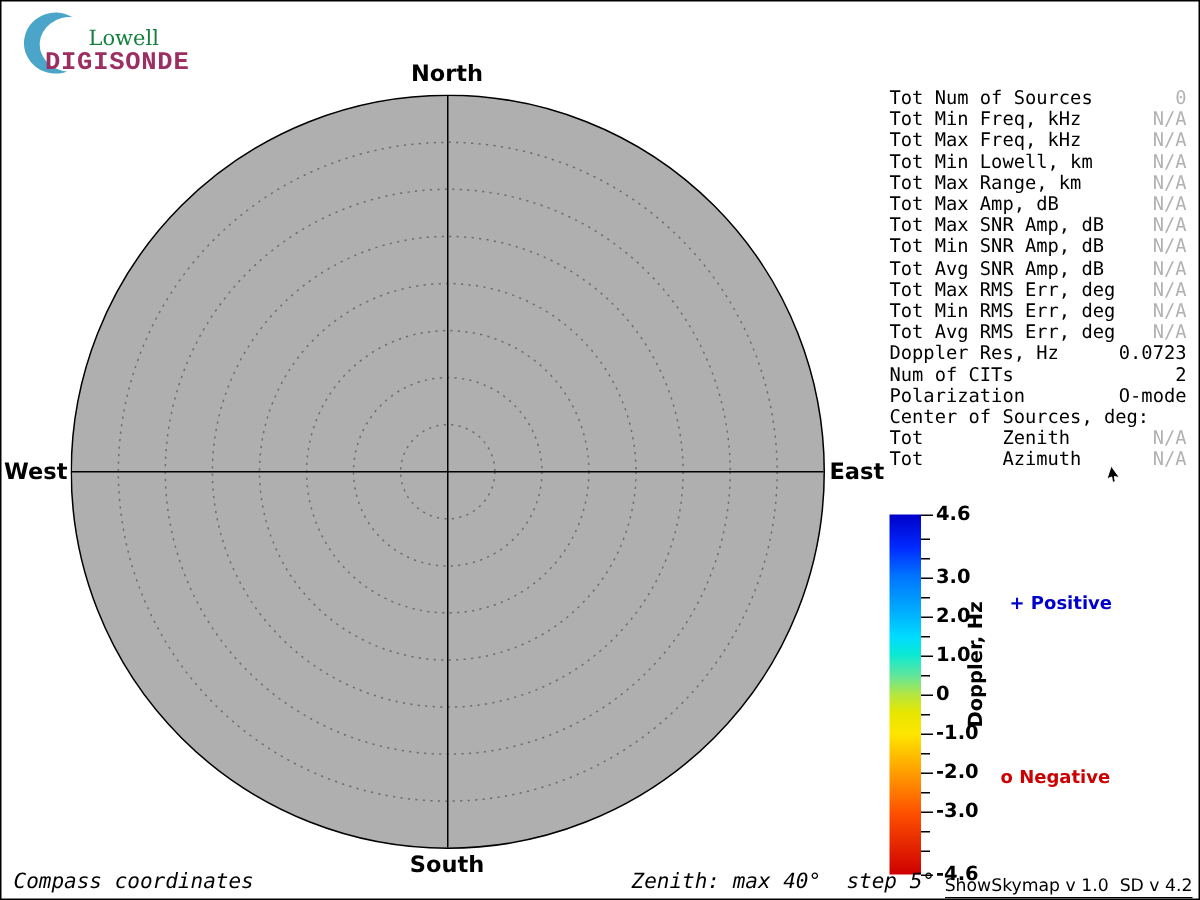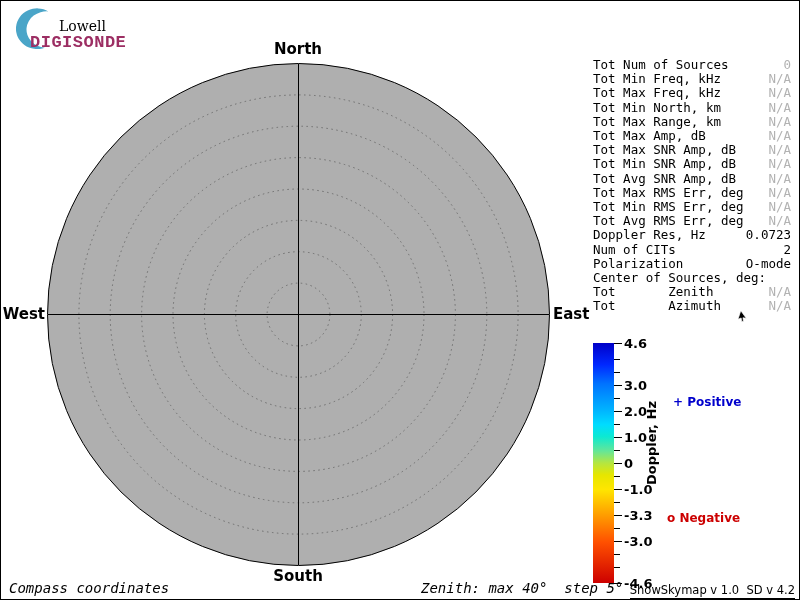--- a/index.html
+++ b/index.html
@@ -3,21 +3,21 @@
 <meta charset="utf-8">
 <style>
   html,body{margin:0;padding:0;background:#fff;}
   #page{position:relative;width:798px;height:598px;border:1px solid #000;background:#fff;
         font-family:"DejaVu Sans","Liberation Sans",sans-serif;overflow:hidden;}
 
   
   #logo{position:absolute;left:10px;top:4px;width:230px;height:48px;}
   #logo svg{position:absolute;left:2px;top:2px;}
   .logo-lowell{position:absolute;left:48px;top:13px;font-family:"DejaVu Serif","Liberation Serif",serif;
-               font-size:14px;color:#000000;}
+               font-size:14px;color:#15803d;}
   .logo-digisonde{position:absolute;left:19px;top:28px;font-family:Liberation Mono, monospace;
                font-size:17px;font-weight:bold;letter-spacing:.5px;}
 
   
   #header{position:absolute;top:7px;right:3px;text-align:left;
           font-family:"DejaVu Sans Mono","Liberation Mono",monospace;
           font-weight:bold;font-size:14px;line-height:18px;color:#000;}
   #header div{white-space:pre;}
 
   
@@ -101,21 +101,21 @@
       </div>
       <div class="srow">
         <span class="slbl">Tot Min Freq, kHz</span>
         <span class="sval muted">N/A</span>
       </div>
       <div class="srow">
         <span class="slbl">Tot Max Freq, kHz</span>
         <span class="sval muted">N/A</span>
       </div>
       <div class="srow">
-        <span class="slbl">Tot Min North, km</span>
+        <span class="slbl">Tot Min Lowell, km</span>
         <span class="sval muted">N/A</span>
       </div>
       <div class="srow">
         <span class="slbl">Tot Max Range, km</span>
         <span class="sval muted">N/A</span>
       </div>
       <div class="srow">
         <span class="slbl">Tot Max Amp, dB</span>
         <span class="sval muted">N/A</span>
       </div>
@@ -182,21 +182,21 @@
         <div class="tick-label" style="top: 41.7391px;">3.0</div>
         <div class="tick major" style="top: 67.8261px;"></div>
         <div class="tick-label" style="top: 67.8261px;">2.0</div>
         <div class="tick major" style="top: 93.913px;"></div>
         <div class="tick-label" style="top: 93.913px;">1.0</div>
         <div class="tick major" style="top: 120px;"></div>
         <div class="tick-label" style="top: 120px;">0</div>
         <div class="tick major" style="top: 146.087px;"></div>
         <div class="tick-label" style="top: 146.087px;">-1.0</div>
         <div class="tick major" style="top: 172.174px;"></div>
-        <div class="tick-label" style="top: 172.174px;">-3.3</div>
+        <div class="tick-label" style="top: 172.174px;">-2.0</div>
         <div class="tick major" style="top: 198.261px;"></div>
         <div class="tick-label" style="top: 198.261px;">-3.0</div>
         <div class="tick major" style="top: 240px;"></div>
         <div class="tick-label" style="top: 240px;">-4.6</div>
         <div class="tick minor" style="top: 15.6522px;"></div>
         <div class="tick minor" style="top: 28.6957px;"></div>
         <div class="tick minor" style="top: 54.7826px;"></div>
         <div class="tick minor" style="top: 80.8696px;"></div>
         <div class="tick minor" style="top: 106.957px;"></div>
         <div class="tick minor" style="top: 133.043px;"></div>

